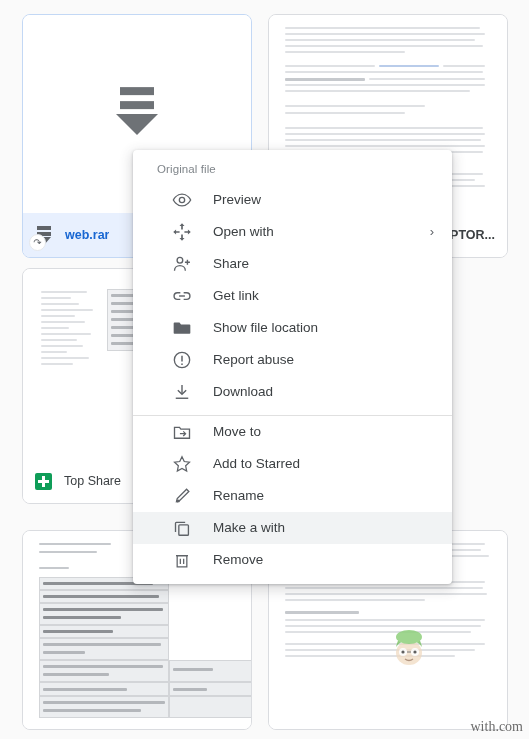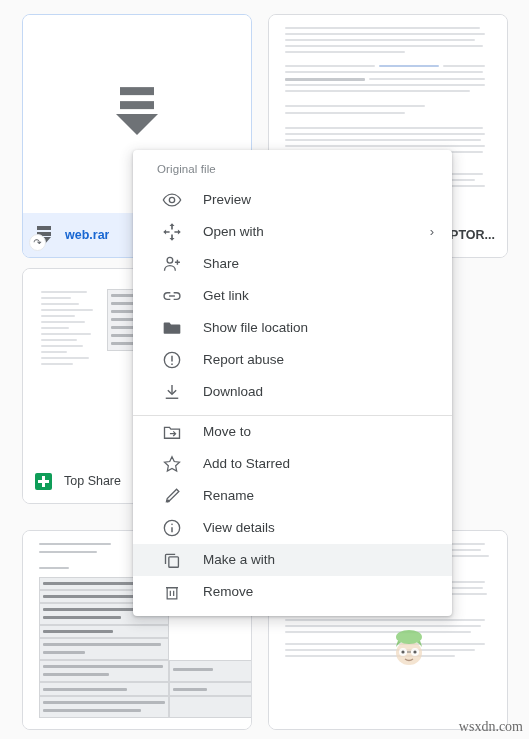--- a/index.html
+++ b/index.html
@@ -156,21 +156,21 @@
     font-size: 11.5px;
     color: #80868b;
     padding: 6px 24px 8px 24px;
     line-height: 1;
     letter-spacing: .1px;
   }
   .menu-item {
     height: 32px;
     display: flex;
     align-items: center;
-    padding: 0 24px 0 28px;
+    padding: 0 24px 0 38px;
     box-sizing: border-box;
     cursor: default;
     position: relative;
   }
   .menu-item.hover { background: #f1f3f4; }
   .menu-item .mi-icon {
     width: 22px; height: 22px;
     flex: 0 0 auto;
     margin-right: 20px;
     display: flex; align-items: center; justify-content: center;
@@ -398,21 +398,21 @@
       <path d="M6 20 Q9 6 19 6 Q29 6 32 20 Q27 13 19 13 Q11 13 6 20Z" fill="#7ec36a"></path>
       <ellipse cx="19" cy="10" rx="13" ry="7" fill="#8fd07c"></ellipse>
       <circle cx="13" cy="25" r="4" fill="#fff" opacity=".9"></circle>
       <circle cx="25" cy="25" r="4" fill="#fff" opacity=".9"></circle>
       <circle cx="13" cy="25" r="1.6" fill="#444"></circle>
       <circle cx="25" cy="25" r="1.6" fill="#444"></circle>
       <path d="M17 25 L21 25" stroke="#777" stroke-width="1.2"></path>
       <path d="M15 32 Q19 35 23 32" stroke="#a3836b" stroke-width="1.3" fill="none"></path>
     </svg>
   </div>
-  <div class="wm-url">wsxdn.com</div>
+  <div class="wm-url">with.com</div>
 
   <div class="menu" style="left:133px; top:150px; width:319px;">
 
     <div class="menu-section-label">Original file</div>
 
     <div class="menu-item">
       <span class="mi-icon">
         <svg width="20" height="20" viewBox="0 0 24 24" fill="none" stroke="currentColor" stroke-width="1.6">
           <path d="M1.6 12s3.8-7 10.4-7 10.4 7 10.4 7-3.8 7-10.4 7S1.6 12 1.6 12z"></path>
           <circle cx="12" cy="12" r="3.2"></circle>
@@ -512,30 +512,20 @@
     <div class="menu-item">
       <span class="mi-icon">
         <svg width="20" height="20" viewBox="0 0 24 24" fill="none" stroke="currentColor" stroke-width="1.6">
           <path d="M17.5 3.8l2.7 2.7L9 17.7l-3.6.9.9-3.6z"></path>
           <path d="M5.4 18.6l3.6-.9" stroke-width="3"></path>
         </svg>
       </span>
       <span class="mi-label">Rename</span>
     </div>
 
-    <div class="menu-item">
-      <span class="mi-icon">
-        <svg width="20" height="20" viewBox="0 0 24 24" fill="none" stroke="currentColor" stroke-width="1.6">
-          <circle cx="12" cy="12" r="9.2"></circle>
-          <path d="M12 11v6" stroke-width="1.8"></path>
-          <circle cx="12" cy="7.6" r="1" fill="currentColor" stroke="none"></circle>
-        </svg>
-      </span>
-      <span class="mi-label">View details</span>
-    </div>
 
     <div class="menu-item hover">
       <span class="mi-icon">
         <svg width="20" height="20" viewBox="0 0 24 24" fill="none" stroke="currentColor" stroke-width="1.6">
           <rect x="8.2" y="8.2" width="11.5" height="12.5" rx="1"></rect>
           <path d="M15.8 5.2H5.2a1 1 0 00-1 1v10.6"></path>
         </svg>
       </span>
       <span class="mi-label">Make a with</span>
     </div>

